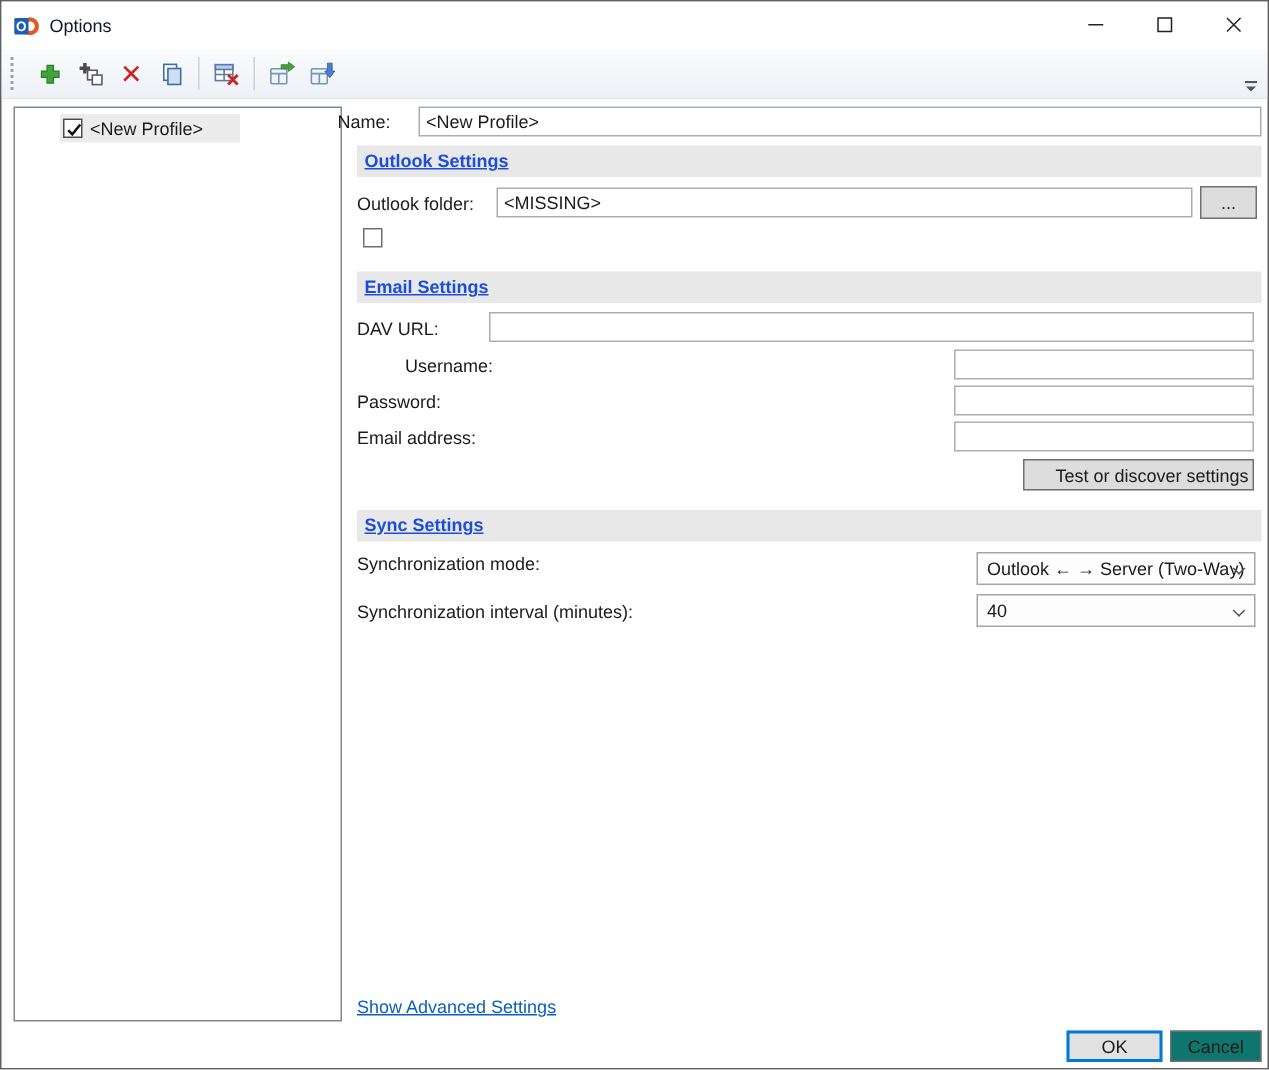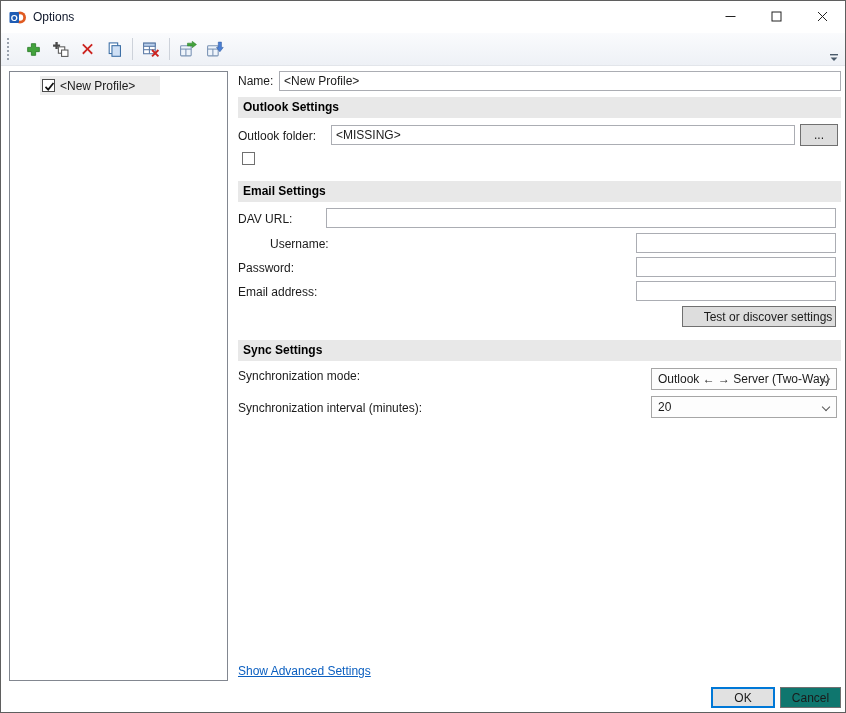--- a/index.html
+++ b/index.html
@@ -41,21 +41,21 @@
   .cbx.form{position:absolute; border-color:#707070;}
   .cbx svg{position:absolute; left:0; top:0;}
   
   .lbl{position:absolute; height:15px; line-height:15px; white-space:nowrap; color:#1b1b1b;}
   .tbx{
     position:absolute; border:1px solid #abadb3; background:#fff; box-sizing:border-box;
     font-family:"Liberation Sans",sans-serif; font-size:12px; color:#1b1b1b; padding:1px 4px; height:20px;
   }
   .hdr{
     position:absolute; left:237px; width:603px; height:21px; background:#e8e8e8;
-    color:#000000; font-weight:bold; line-height:21px; padding-left:5px; box-sizing:border-box;
+    color:#1d4ed8; font-weight:bold; line-height:21px; padding-left:5px; box-sizing:border-box;text-decoration:underline;
   }
   .pushbtn{
     position:absolute; background:#dddddd; border:1px solid #707070; box-sizing:border-box;
     font-family:"Liberation Sans",sans-serif; font-size:12px; color:#1b1b1b; text-align:center; padding:0;
   }
   .combo{
     position:absolute; width:186px; height:22px; background:#fdfdfd; border:1px solid #a6a6a6;
     box-sizing:border-box; display:flex; align-items:center; padding:0 2px 0 6px;
     font-size:12px; color:#1b1b1b; white-space:nowrap;
   }
@@ -173,21 +173,21 @@
     <div class="tree-item">
       <span class="cbx">
         <svg width="13" height="13" viewBox="0 0 13 13">
           <polyline points="2.5,6.8 5.2,9.6 10.5,3" fill="none" stroke="#111" stroke-width="1.7"></polyline>
         </svg>
       </span>
       <span class="tree-label">&lt;New Profile&gt;</span>
     </div>
   </div>
 
-  <span class="lbl" style="left:237px; top:73px;">Name:</span>
+  <span class="lbl" style="left:224px; top:73px;">Name:</span>
   <input class="tbx" style="left: 278px; top: 70px; width: 562px;" value="&lt;New Profile&gt;">
 
   <div class="hdr" style="top:96px;">Outlook Settings</div>
 
   <span class="lbl" style="left:237px; top:128px;">Outlook folder:</span>
   <input class="tbx" style="left: 330px; top: 124px; width: 464px;" value="&lt;MISSING&gt;">
   <button class="pushbtn" style="left:799px; top:123px; width:38px; height:22px;">...</button>
 
   <span class="cbx form" style="left:241px; top:151px;"></span>
 
@@ -210,21 +210,21 @@
   <div class="hdr" style="top:339px;">Sync Settings</div>
 
   <span class="lbl" style="left:237px; top:368px;">Synchronization mode:</span>
   <div class="combo" style="left:650px; top:367px;">
     <span>Outlook ← → Server (Two-Way)</span>
     <span class="chev"></span>
   </div>
 
   <span class="lbl" style="left:237px; top:400px;">Synchronization interval (minutes):</span>
   <div class="combo" style="left:650px; top:395px;">
-    <span>20</span>
+    <span>40</span>
     <span class="chev"></span>
   </div>
 
   <a class="link" style="left:237px; top:663px;">Show Advanced Settings</a>
 
   <button class="pushbtn footer-btn ok" style="left:710px; top:686px; width:64px; background:#e1e1e1;">OK</button>
   <button class="pushbtn footer-btn" style="left:779px; top:686px; width:61px; background:#0f766e;">Cancel</button>
 
 </div>
 

